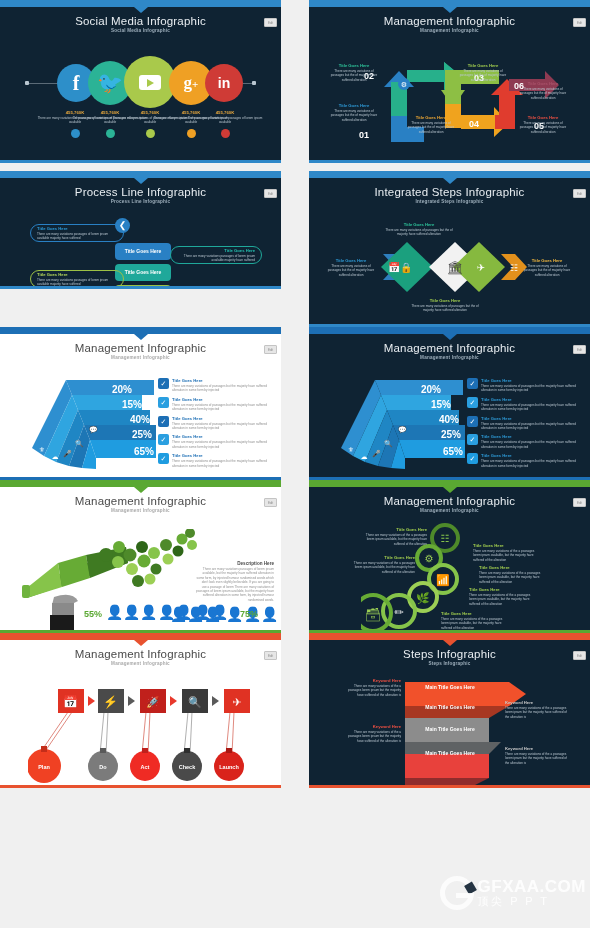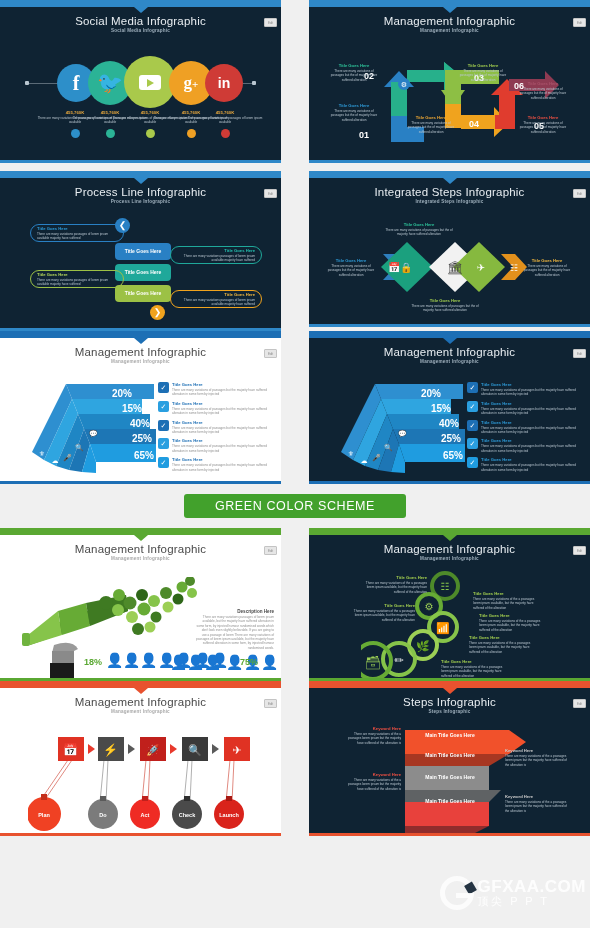--- a/index.html
+++ b/index.html
@@ -184,21 +184,21 @@
         </div>
       </div>
       <div class="botbar" style="background:#2f88c8"></div>
     </div>
   </div>
 
   <div style="height:8px"></div>
 
   <div class="row">
 
-    <div class="slide" style="height:160px">
+    <div class="slide" style="height:118px">
       <div class="topbar" style="background:#2f88c8">
         <div class="notch" style="border-top-color:#2f88c8"></div>
       </div>
       <div class="sbody">
         <div class="stitle">Process Line Infographic</div>
         <div class="ssub">Process Line Infographic</div>
         <div class="badge">Edit</div>
 
         <div class="abs" style="left:30px;top:46px;width:94px;height:18px;border:1.2px solid #2980c4;border-radius:9px">
           <div class="ttl" style="color:#2e9bd8;padding:1px 0 0 6px">Title Goes Here</div>
@@ -414,23 +414,20 @@
               <div class="ttl" style="color:#2e9bd8">Title Goes Here</div>
               <div class="tny">There are many variations of passages but the majority have suffered alteration in some form by injected</div>
             </div>
           </div>
         </div>
       </div>
       <div class="botbar" style="background:#1d6fb5"></div>
     </div>
   </div>
 
-  <div class="scheme-wrap">
-    <div class="scheme" style="background:#42a12c">GREEN COLOR SCHEME</div>
-  </div>
 
   <div class="row">
 
     <div class="slide light" style="height:153px">
       <div class="topbar" style="background:#5aa832">
         <div class="notch" style="border-top-color:#5aa832"></div>
       </div>
       <div class="sbody">
         <div class="stitle">Management Infographic</div>
         <div class="ssub">Management Infographic</div>
@@ -465,21 +462,21 @@
           <circle cx="96" cy="4" r="5" fill="#4e8a2a"></circle>
             <circle cx="44" cy="52" r="6" fill="#3f7a22"></circle>
           <circle cx="56" cy="50" r="5.5" fill="#9ccf55"></circle>
         </svg>
 
         <div class="abs" style="left:196px;top:74px;width:78px;text-align:right">
           <div class="ttl" style="color:#4a4a4a;font-size:4.6px">Description Here</div>
           <div class="tny" style="color:#909090">There are many variations passages of lorem ipsum available, but the majority have suffered alteration in some form, by injected humour randomised words which don't look even slightly believable. If you are going to use a passage of lorem There are many variations of passages of lorem ipsum available, but the majority have suffered alteration in some form, by injected humour randomised words.</div>
         </div>
 
-        <div class="abs" style="left:84px;top:122px;font-size:9px;font-weight:bold;color:#5aa832">18%</div>
+        <div class="abs" style="left:84px;top:122px;font-size:9px;font-weight:bold;color:#5aa832">55%</div>
         <div class="abs" style="left:106px;top:118px;display:flex;gap:1px">
           <span style="font-size:14px;color:#86c44a;line-height:14px">👤👤👤👤👤</span>
           <span style="font-size:14px;color:#bdbdbd;line-height:14px">👤👤</span>
         </div>
         <div class="abs" style="left:170px;top:118px">
           <span style="font-size:14px;color:#3f7a22;line-height:14px">👤👤👤</span>
           <span style="font-size:14px;color:#bdbdbd;line-height:14px">👤👤👤</span>
         </div>
         <div class="abs" style="left:240px;top:122px;font-size:9px;font-weight:bold;color:#5aa832">75%</div>
       </div>

